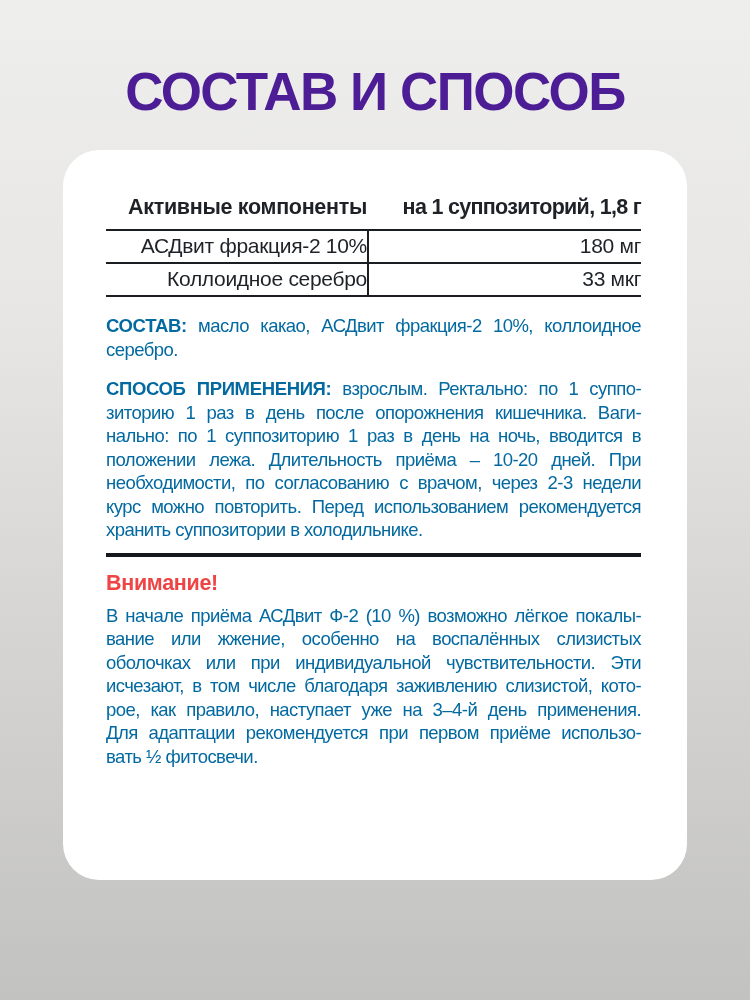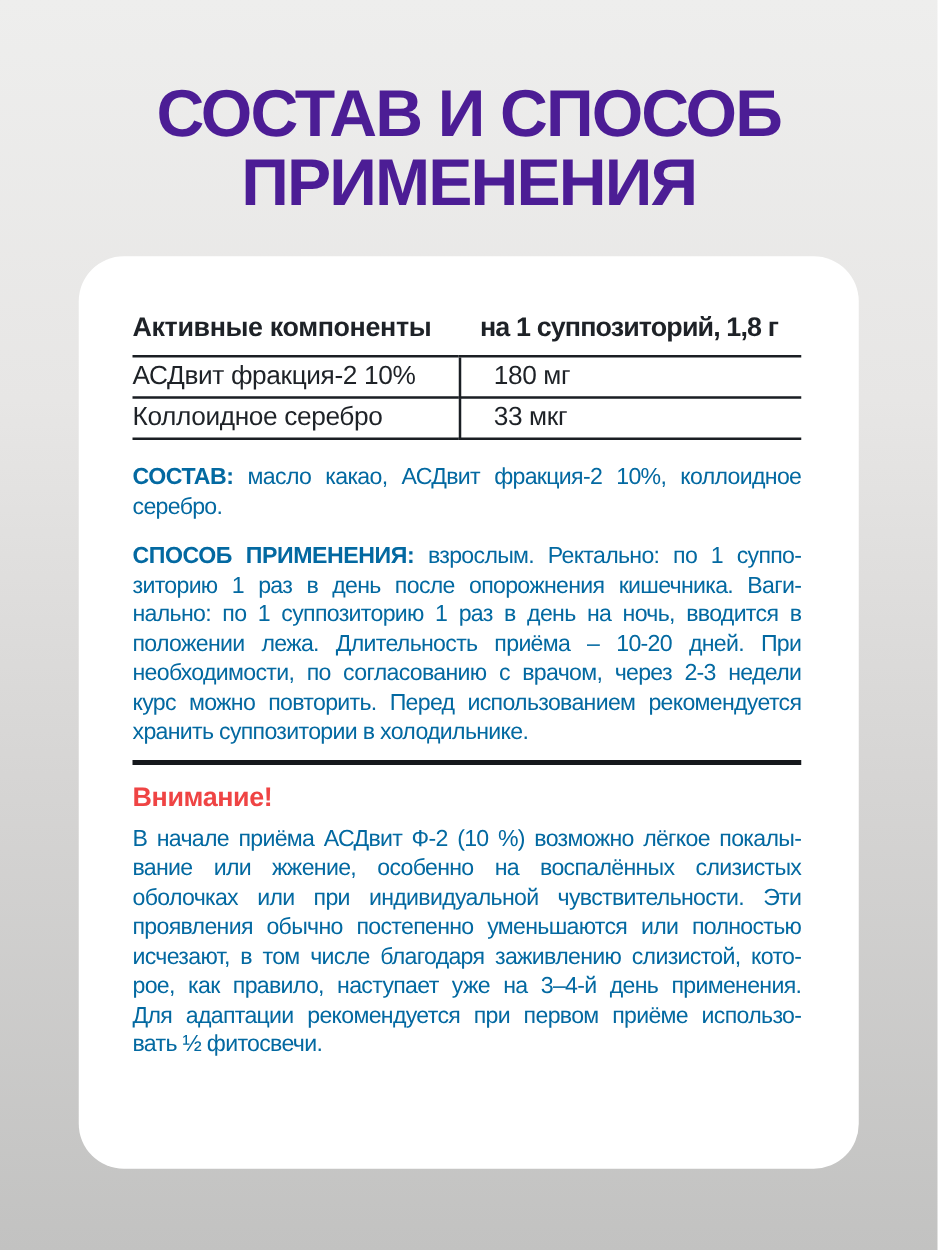--- a/index.html
+++ b/index.html
@@ -18,21 +18,21 @@
   .card {
     box-sizing: border-box;
     width: 624px; height: 730px;
     margin: 31px auto 0;
     background: #ffffff;
     border-radius: 36px;
     padding: 44px 46px 0 43px;
     color: #1e2227;
   }
   
-  .tbl { display: grid; grid-template-columns: 261px 1fr; font-size: 21px; letter-spacing: -0.3px; }
+  .tbl { display: grid; grid-template-columns: 261px 1fr; font-size: 21px; letter-spacing: -0.3px; text-align: right; }
   .tbl > div { white-space: nowrap; }
   .cell-h {
     font-weight: 700; font-size: 21.5px; line-height: 26px;
     padding-bottom: 9px; border-bottom: 2px solid #1a1e23;
   }
   .cell-h.c2 { letter-spacing: -0.7px; }
   .cell-d { padding: 4px 0 5px; line-height: 22px; border-bottom: 2px solid #1a1e23; }
   .c2 { padding-left: 17px; }
   .cell-d.c2 { border-left: 2px solid #1a1e23; padding-left: 26px; }
   
@@ -45,21 +45,20 @@
   .divider { height: 4px; background: #15181c; margin-top: 11px; }
   .attn-h { margin: 14px 0 0; font-size: 21.5px; font-weight: 700; letter-spacing: -0.3px; color: #ef4444; }
   .m-p1 { margin-top: 8px; }
   .m-p2 { margin-top: 15px; }
 </style>
 </head>
 <body>
 
 <h1 class="title">
   <div>СОСТАВ И СПОСОБ</div>
-  <div>ПРИМЕНЕНИЯ</div>
 </h1>
 
 <section class="card">
 
   <div class="tbl">
     <div class="cell-h c1">Активные компоненты</div>
     <div class="cell-h c2">на 1 суппозиторий, 1,8 г</div>
     <div class="cell-d c1">АСДвит фракция-2 10%</div>
     <div class="cell-d c2">180 мг</div>
     <div class="cell-d c1">Коллоидное серебро</div>
@@ -86,21 +85,20 @@
   </div>
 
   <div class="divider"></div>
 
   <h2 class="attn-h">Внимание!</h2>
 
   <div class="para m-p1">
       <div class="tline">В начале приёма АСДвит Ф-2 (10 %) возможно лёгкое покалы-</div>
       <div class="tline">вание или жжение, особенно на воспалённых слизистых</div>
       <div class="tline">оболочках или при индивидуальной чувствительности. Эти</div>
-      <div class="tline">проявления обычно постепенно уменьшаются или полностью</div>
       <div class="tline">исчезают, в том числе благодаря заживлению слизистой, кото-</div>
       <div class="tline">рое, как правило, наступает уже на 3–4-й день применения.</div>
       <div class="tline">Для адаптации рекомендуется при первом приёме использо-</div>
       <div class="tline tline-last">вать ½ фитосвечи.</div>
     </div>
 
 
 </section>
 
 </body></html>

